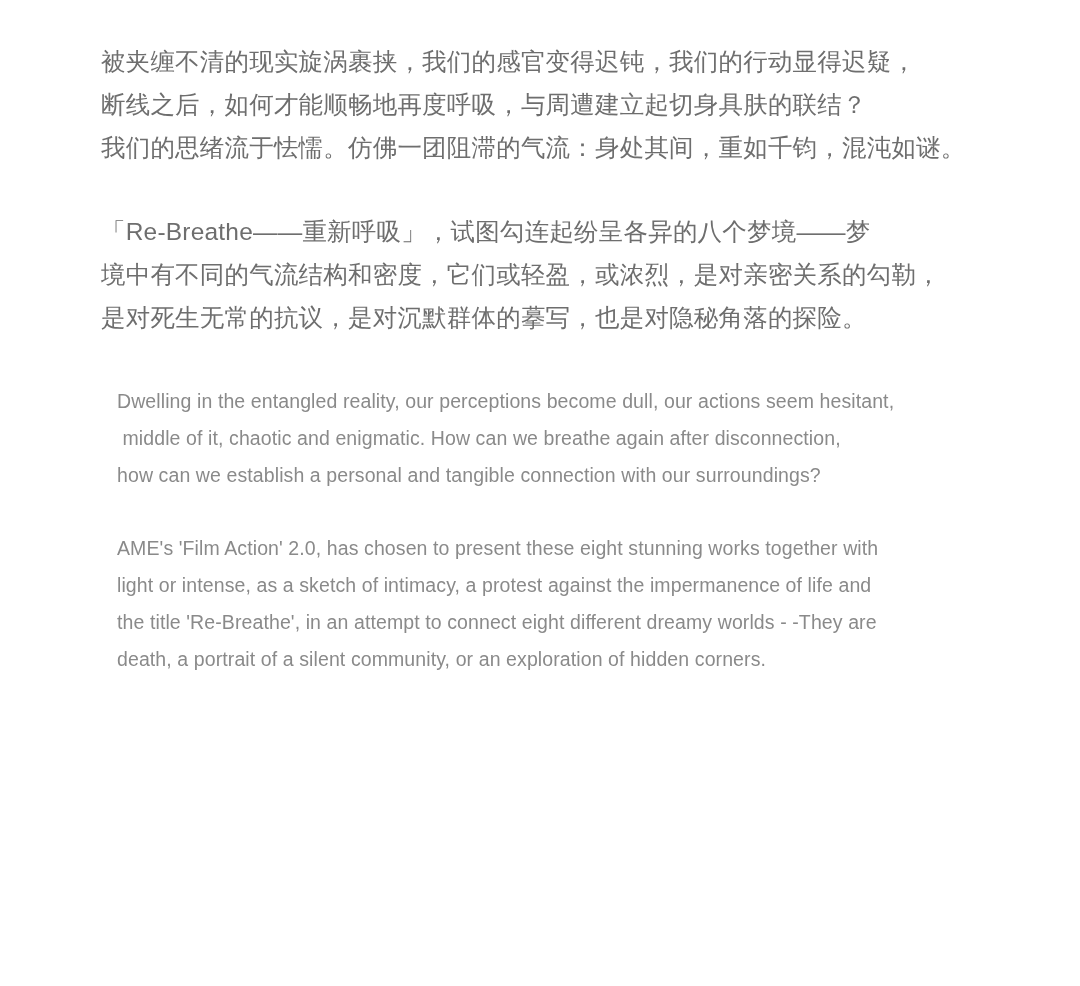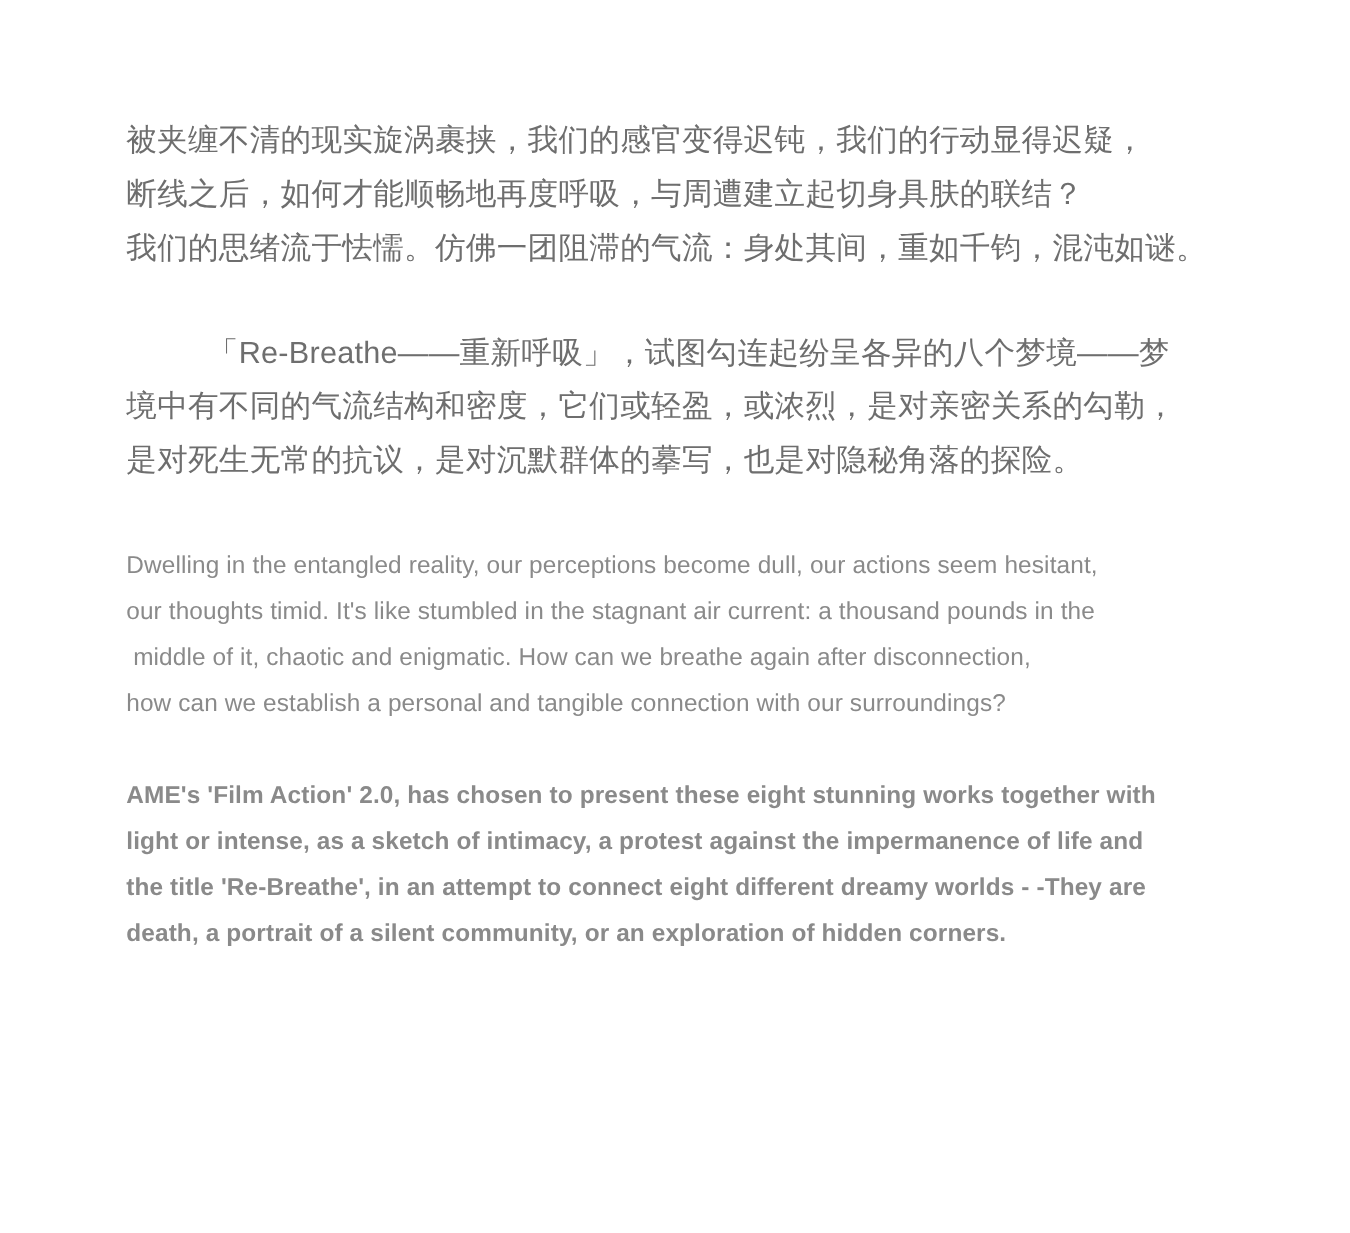--- a/index.html
+++ b/index.html
@@ -11,21 +11,21 @@
     height: 986px;
     background: #ffffff;
     font-family: "Liberation Sans", "DejaVu Sans", sans-serif;
     overflow: hidden;
   }
   .page {
     position: relative;
     width: 1080px;
     height: 730px;
     box-sizing: border-box;
-    padding: 91px 0 0 101px;
+    padding: 40px 0 0 101px;
   }
   .block {
     width: 910px;
   }
   .cn-block {
     color: #6e6e6e;
     font-size: 24.5px;
     line-height: 43px;
     letter-spacing: 0.2px;
     font-weight: 400;
@@ -33,36 +33,35 @@
   .cn-para-1 {
     width: 930px;
     margin-bottom: 41px;
   }
   .cn-para-2 {
     width: 900px;
     margin-bottom: 44px;
   }
   .cn-para-2 .indent-line {
     display: block;
-    text-align: center;
   }
   .en-block {
     color: #8a8a8a;
     font-size: 19.5px;
     line-height: 37px;
     letter-spacing: 0.1px;
     font-weight: 400;
+    margin-left: 16px;
   }
   .en-para-1 {
     width: 880px;
     margin-bottom: 36px;
   }
   .en-para-2 {
     width: 880px;
-    font-weight: bold;
   }
   .line {
     display: block;
     white-space: pre;
   }
 </style>
 </head>
 <body>
 
 <div class="page">
@@ -74,21 +73,20 @@
   </div>
 
   <div class="block cn-block cn-para-2">
     <span class="line indent-line">「Re-Breathe——重新呼吸」，试图勾连起纷呈各异的八个梦境——梦</span>
     <span class="line">境中有不同的气流结构和密度，它们或轻盈，或浓烈，是对亲密关系的勾勒，</span>
     <span class="line">是对死生无常的抗议，是对沉默群体的摹写，也是对隐秘角落的探险。</span>
   </div>
 
   <div class="block en-block en-para-1">
     <span class="line">Dwelling in the entangled reality, our perceptions become dull, our actions seem hesitant,</span>
-    <span class="line">our thoughts timid. It's like stumbled in the stagnant air current: a thousand pounds in the</span>
     <span class="line"> middle of it, chaotic and enigmatic. How can we breathe again after disconnection,</span>
     <span class="line">how can we establish a personal and tangible connection with our surroundings?</span>
   </div>
 
   <div class="block en-block en-para-2">
     <span class="line">AME's 'Film Action' 2.0, has chosen to present these eight stunning works together with</span>
     <span class="line">light or intense, as a sketch of intimacy, a protest against the impermanence of life and</span>
     <span class="line">the title 'Re-Breathe', in an attempt to connect eight different dreamy worlds - -They are</span>
     <span class="line">death, a portrait of a silent community, or an exploration of hidden corners.</span>
   </div>

